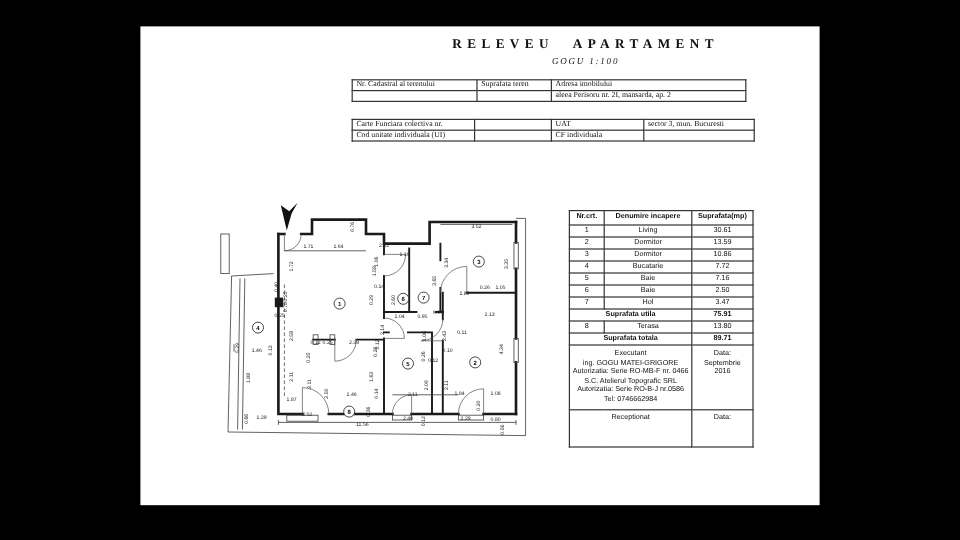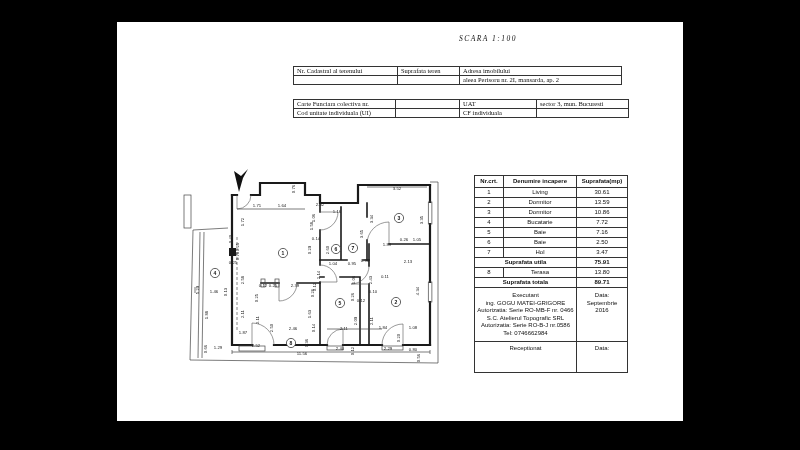--- a/index.html
+++ b/index.html
@@ -40,21 +40,22 @@
   .roomcirc{stroke:#222;stroke-width:0.7;fill:#fff;}
   .roomnum{font-family:"Liberation Sans", sans-serif;font-size:5px;fill:#111;font-weight:bold;}
 </style>
 </head>
 <body>
 
 <div id="stage">
   <div id="paper">
 
     <div id="titleblock">
-      <div id="scale-line">SCARA 1:100</div>
+      <div id="main-title">RELEVEU APARTAMENT</div>
+      <div id="scale-line">GOGU 1:100</div>
     </div>
 
     <table id="cadastral-table" class="doc">
       <tbody>
           <tr>
             <td style="width: 97px;">Nr. Cadastral al terenului</td>
             <td style="width: 55px;">Suprafata teren</td>
             <td style="width: 155px;">Adresa imobilului</td>
           </tr>
           <tr>

